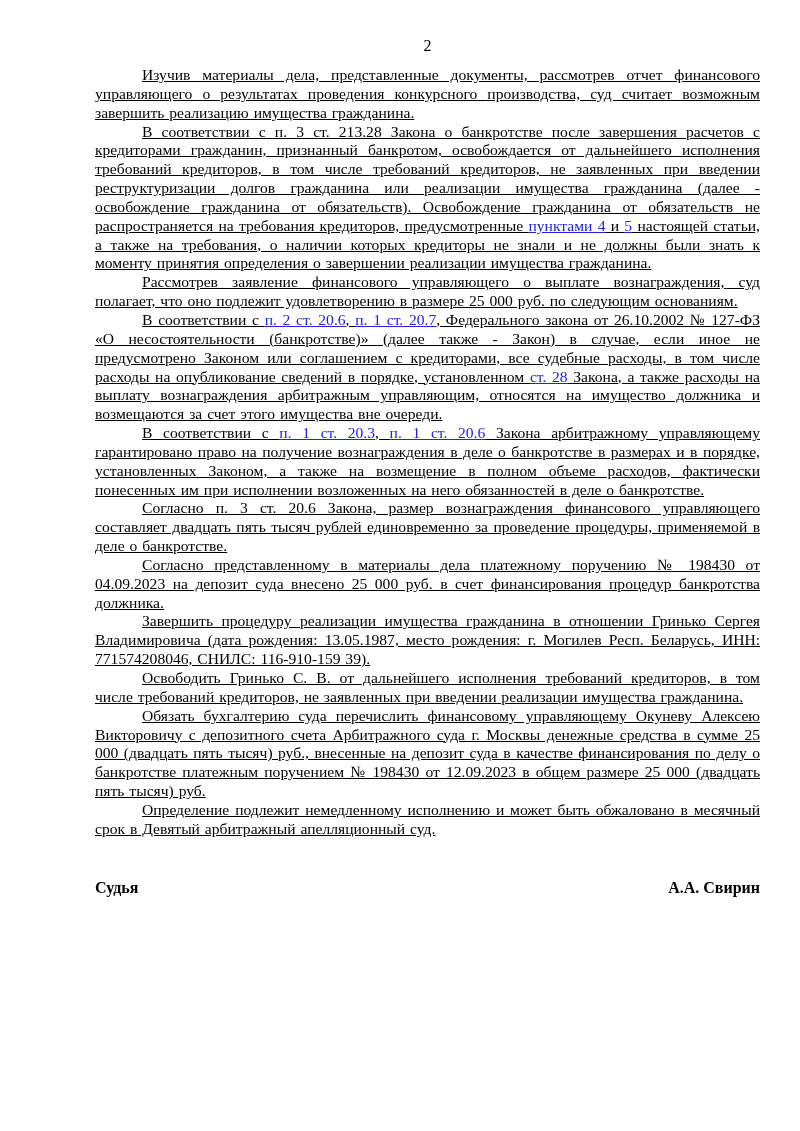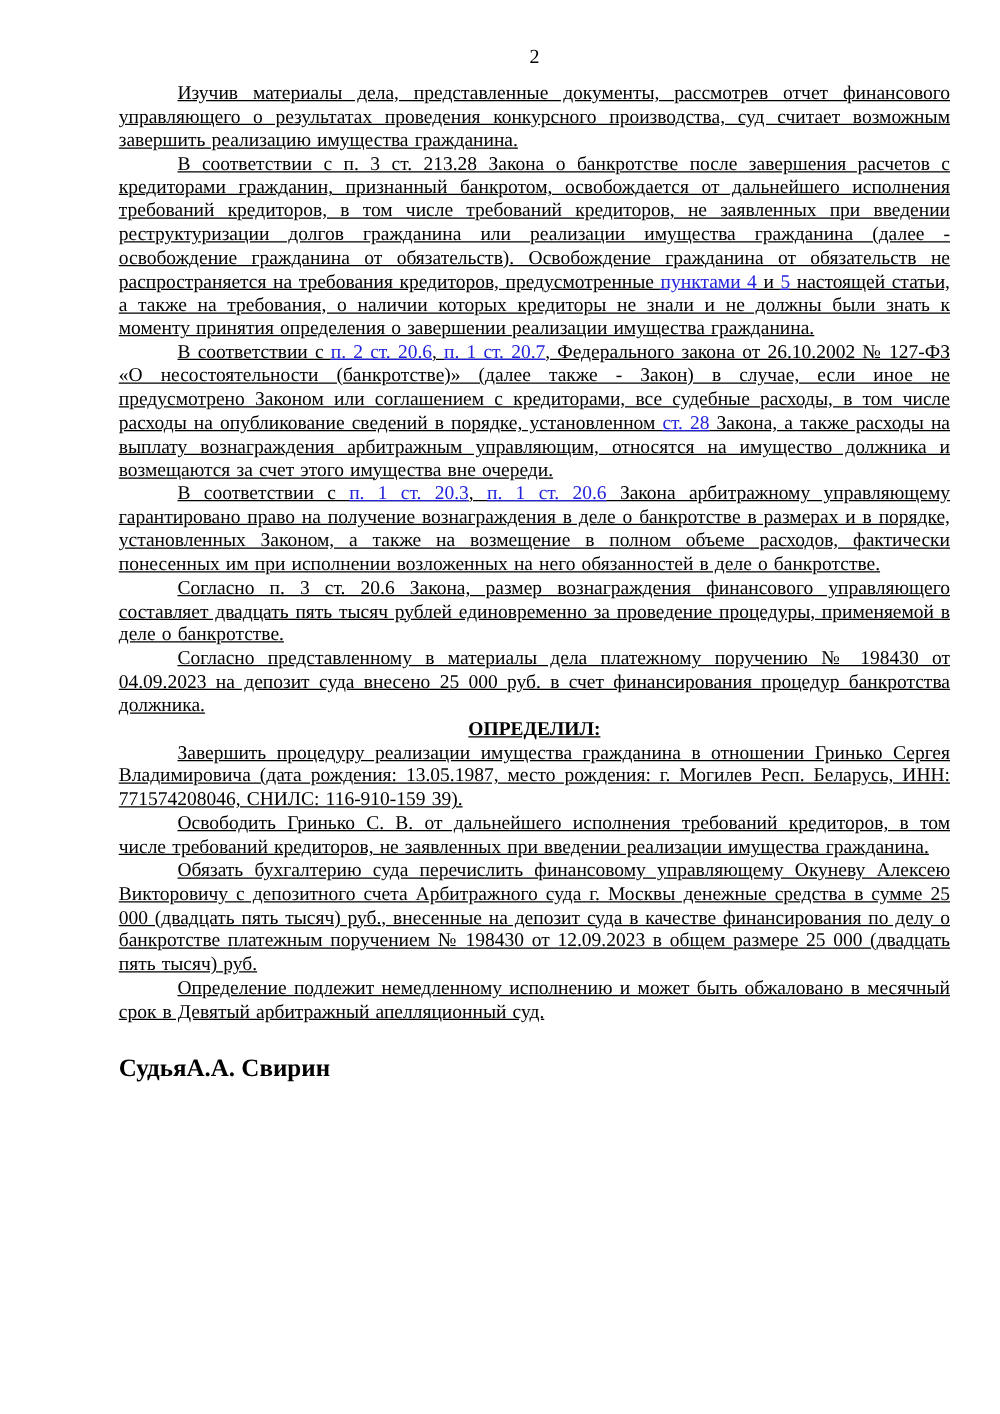--- a/index.html
+++ b/index.html
@@ -43,40 +43,41 @@
   .para.bold {
     font-weight: bold;
   }
   a.ref-link {
     color: var(--link-color, #2222DD);
     text-decoration: underline;
     cursor: pointer;
   }
   .signature {
     display: flex;
+    justify-content: space-between;
     align-items: baseline;
-    margin-top: 24px;
-    font-size: 20px;
+    margin-top: 40px;
+    font-size: 16px;
     font-weight: bold;
   }
 </style>
 </head>
 <body>
 
 <div class="page">
   <div class="page-number">2</div>
 
   <div>
       <p class="para"><span>Изучив материалы дела, представленные документы, рассмотрев отчет финансового управляющего о результатах проведения конкурсного производства, суд считает возможным завершить реализацию имущества гражданина.</span></p>
       <p class="para"><span>В соответствии с п. 3 ст. 213.28 Закона о банкротстве после завершения расчетов с кредиторами гражданин, признанный банкротом, освобождается от дальнейшего исполнения требований кредиторов, в том числе требований кредиторов, не заявленных при введении реструктуризации долгов гражданина или реализации имущества гражданина (далее - освобождение гражданина от обязательств). Освобождение гражданина от обязательств не распространяется на требования кредиторов, предусмотренные </span><a href="#" class="ref-link">пунктами 4</a><span> и </span><a href="#" class="ref-link">5</a><span> настоящей статьи, а также на требования, о наличии которых кредиторы не знали и не должны были знать к моменту принятия определения о завершении реализации имущества гражданина.</span></p>
+      <p class="para"><span>Рассмотрев заявление финансового управляющего о выплате вознаграждения, суд полагает, что оно подлежит удовлетворению в размере 25 000 руб. по следующим основаниям.</span></p>
       <p class="para"><span>В соответствии с </span><a href="#" class="ref-link">п. 2 ст. 20.6</a><span>, </span><a href="#" class="ref-link">п. 1 ст. 20.7</a><span>, Федерального закона от 26.10.2002 № 127-ФЗ «О несостоятельности (банкротстве)» (далее также - Закон) в случае, если иное не предусмотрено Законом или соглашением с кредиторами, все судебные расходы, в том числе расходы на опубликование сведений в порядке, установленном </span><a href="#" class="ref-link">ст. 28</a><span> Закона, а также расходы на выплату вознаграждения арбитражным управляющим, относятся на имущество должника и возмещаются за счет этого имущества вне очереди.</span></p>
       <p class="para"><span>В соответствии с </span><a href="#" class="ref-link">п. 1 ст. 20.3</a><span>, </span><a href="#" class="ref-link">п. 1 ст. 20.6</a><span> Закона арбитражному управляющему гарантировано право на получение вознаграждения в деле о банкротстве в размерах и в порядке, установленных Законом, а также на возмещение в полном объеме расходов, фактически понесенных им при исполнении возложенных на него обязанностей в деле о банкротстве.</span></p>
       <p class="para"><span>Согласно п. 3 ст. 20.6 Закона, размер вознаграждения финансового управляющего составляет двадцать пять тысяч рублей единовременно за проведение процедуры, применяемой в деле о банкротстве.</span></p>
       <p class="para"><span>Согласно представленному в материалы дела платежному поручению № 198430 от 04.09.2023 на депозит суда внесено 25 000 руб. в счет финансирования процедур банкротства должника.</span></p>
-      <p class="para center bold"><span>ОПРЕДЕЛИЛ:</span></p>
       <p class="para"><span>Завершить процедуру реализации имущества гражданина в отношении Гринько Сергея Владимировича (дата рождения: 13.05.1987, место рождения: г. Могилев Респ. Беларусь, ИНН: 771574208046, СНИЛС: 116-910-159 39).</span></p>
       <p class="para"><span>Освободить Гринько С. В. от дальнейшего исполнения требований кредиторов, в том числе требований кредиторов, не заявленных при введении реализации имущества гражданина.</span></p>
       <p class="para"><span>Обязать бухгалтерию суда перечислить финансовому управляющему Окуневу Алексею Викторовичу с депозитного счета Арбитражного суда г. Москвы денежные средства в сумме 25 000 (двадцать пять тысяч) руб., внесенные на депозит суда в качестве финансирования по делу о банкротстве платежным поручением № 198430 от 12.09.2023 в общем размере 25 000 (двадцать пять тысяч) руб.</span></p>
       <p class="para"><span>Определение подлежит немедленному исполнению и может быть обжаловано в месячный срок в Девятый арбитражный апелляционный суд.</span></p>
     </div>
 
   <div class="signature">
     <span>Судья</span>
     <span>А.А. Свирин</span>
   </div>

